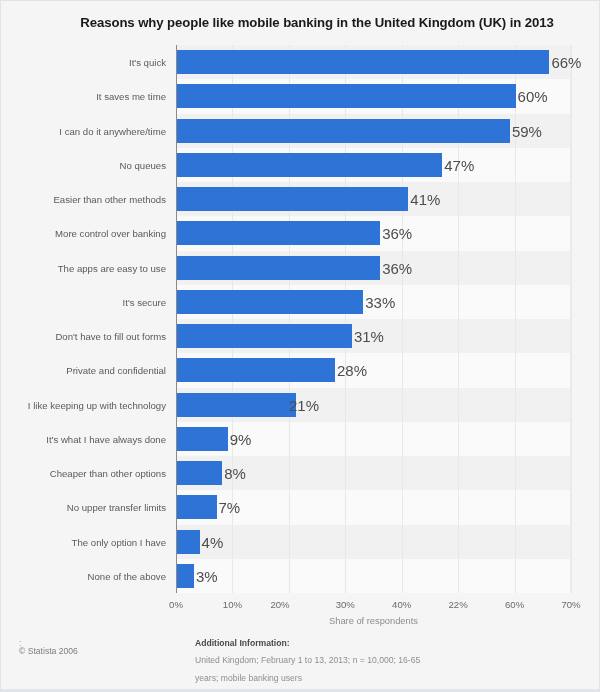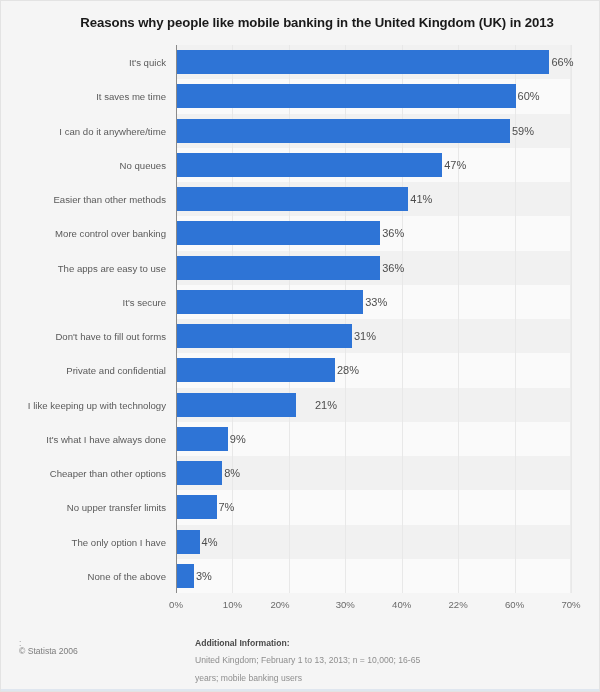--- a/index.html
+++ b/index.html
@@ -80,21 +80,21 @@
   }
 
   
   .bar {
     position: absolute;
     left: 1px;
     background: #2e74d6;
   }
   .bar-value {
     position: absolute;
-    font-size: 11px;
+    font-size: 15px;
     color: #4d4d4d;
     white-space: nowrap;
     transform: translateY(-50%);
   }
 
   
   .cat-label {
     position: absolute;
     right: 433px;
     width: 240px;
@@ -297,38 +297,39 @@
       <div class="bar-value" style="left: 550.429px; top: 61.125px;">66%</div>
       <div class="bar-value" style="left: 516.571px; top: 95.375px;">60%</div>
       <div class="bar-value" style="left: 510.929px; top: 129.625px;">59%</div>
       <div class="bar-value" style="left: 443.214px; top: 163.875px;">47%</div>
       <div class="bar-value" style="left: 409.357px; top: 198.125px;">41%</div>
       <div class="bar-value" style="left: 381.143px; top: 232.375px;">36%</div>
       <div class="bar-value" style="left: 381.143px; top: 266.625px;">36%</div>
       <div class="bar-value" style="left: 364.214px; top: 300.875px;">33%</div>
       <div class="bar-value" style="left: 352.929px; top: 335.125px;">31%</div>
       <div class="bar-value" style="left: 336px; top: 369.375px;">28%</div>
-      <div class="bar-value" style="left: 314px; top: 403.625px;">21%</div>
+      <div class="bar-value" style="left: 288px; top: 403.625px;">21%</div>
       <div class="bar-value" style="left: 228.786px; top: 437.875px;">9%</div>
       <div class="bar-value" style="left: 223.143px; top: 472.125px;">8%</div>
       <div class="bar-value" style="left: 217.5px; top: 506.375px;">7%</div>
       <div class="bar-value" style="left: 200.571px; top: 540.625px;">4%</div>
       <div class="bar-value" style="left: 194.929px; top: 574.875px;">3%</div>
     </div>
   <div id="xticks">
       <div class="xtick" style="left: 175px;">0%</div>
       <div class="xtick" style="left: 231.429px;">10%</div>
       <div class="xtick" style="left: 279px;">20%</div>
       <div class="xtick" style="left: 344.286px;">30%</div>
       <div class="xtick" style="left: 400.714px;">40%</div>
       <div class="xtick" style="left: 457.143px;">22%</div>
       <div class="xtick" style="left: 513.571px;">60%</div>
       <div class="xtick" style="left: 570px;">70%</div>
     </div>
 
+  <div class="xaxis-title">Share of respondents</div>
 
   <div class="footer-colon">:</div>
   <div class="copyright">© Statista 2006</div>
   <div class="addinfo-head">Additional Information:</div>
   <div class="addinfo-body">United Kingdom; February 1 to 13, 2013; n = 10,000; 16-65 years; mobile banking users</div>
 
 
   <div class="bottom-rule"></div>
 </div>
 

